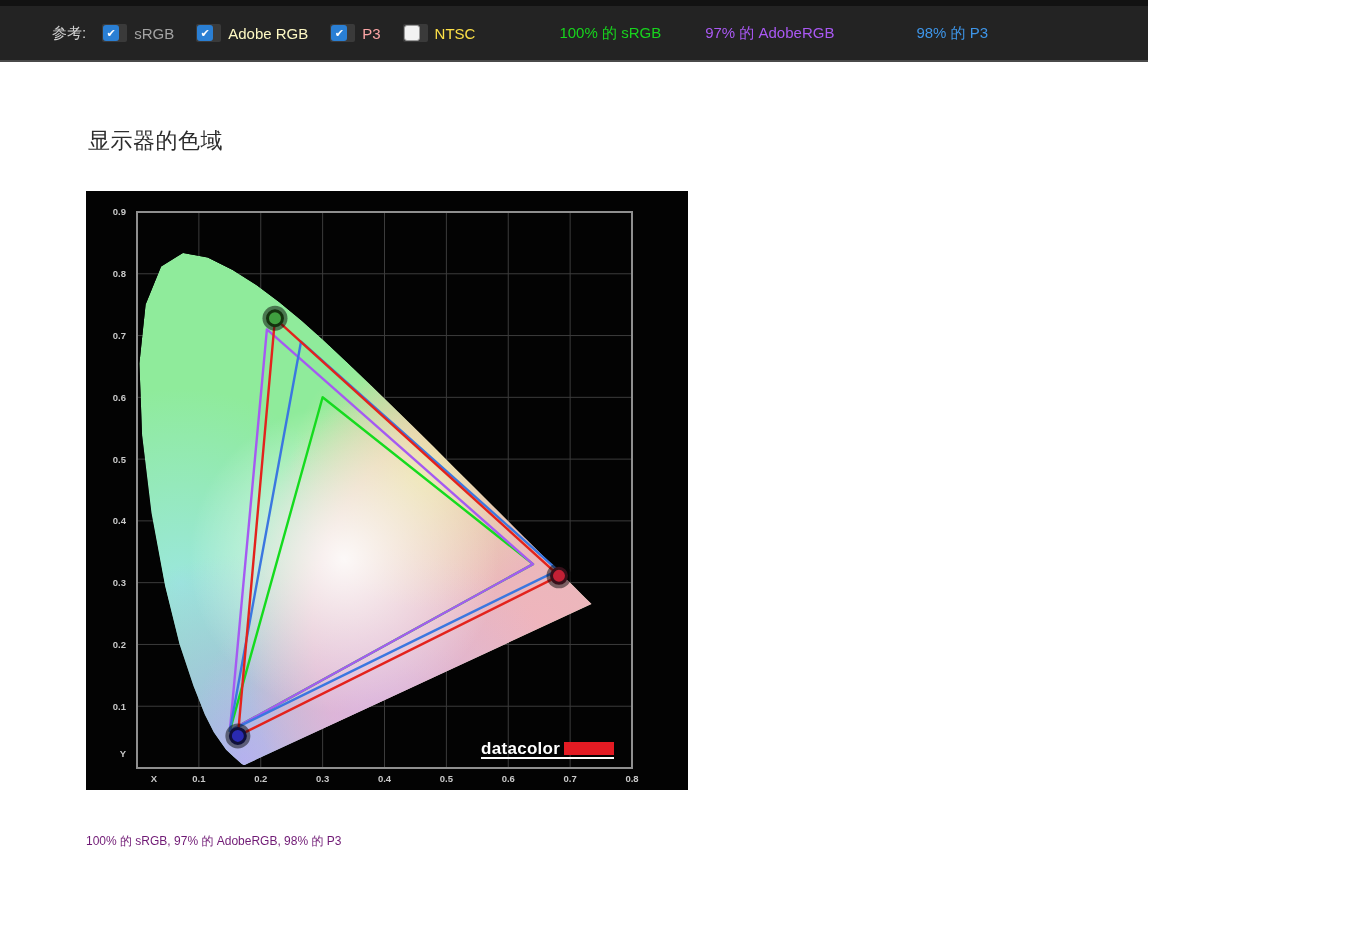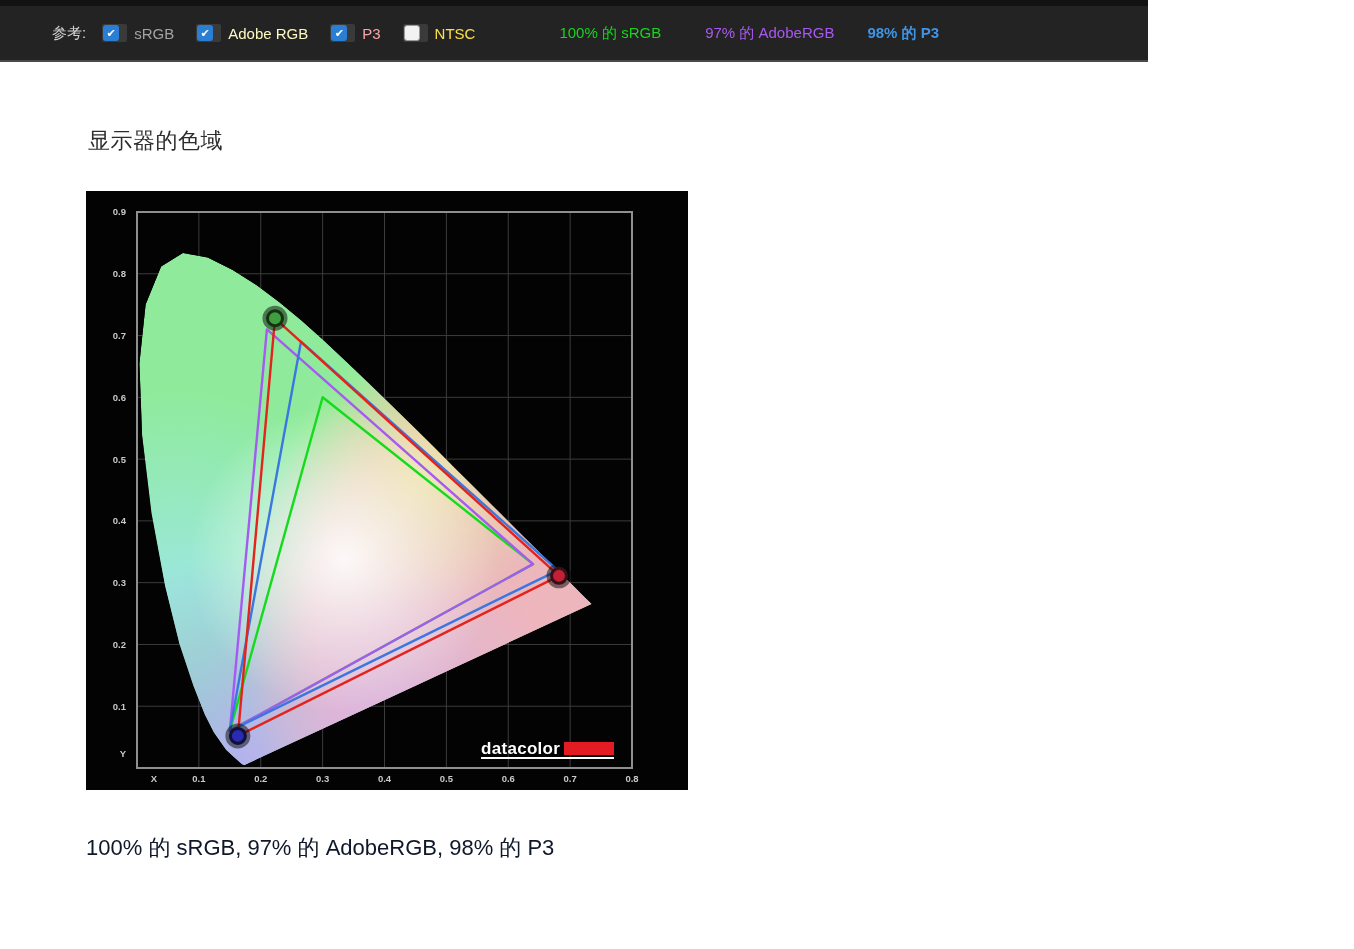--- a/index.html
+++ b/index.html
@@ -24,33 +24,33 @@
   .cb{
     width:16px;height:16px;border-radius:3px;display:inline-flex;
     align-items:center;justify-content:center;font-size:11px;line-height:1;
     box-sizing:border-box;
   }
   .cb.checked{background:#2a7fd4;color:#ffffff;}
   .cb.unchecked{background:#f2f2f2;border:1px solid #9a9a9a;color:transparent;}
   .summary{white-space:nowrap;}
   .summary.s0{margin-left:62px;}
   .summary.s1{margin-left:44px;}
-  .summary.s2{margin-left:33px;font-weight:bold;}
+  .summary.s2{margin-left:82px;}
   
   .page-title{
     position:absolute;left:88px;top:126px;font-size:22px;color:#2d2d2d;
     letter-spacing:0.5px;
   }
   .chart-box{
     position:absolute;left:86px;top:191px;width:602px;height:599px;
     background:#000000;
   }
   .chart-box svg{display:block;}
   .caption{
-    position:absolute;left:86px;top:833px;font-size:22px;color:#0f172a;
+    position:absolute;left:86px;top:833px;font-size:12px;color:#701a75;
   }
   .tick{font:bold 9.5px "Liberation Sans",sans-serif;fill:#c9c9c9;}
   .logo-text{font:bold 17px "Liberation Sans",sans-serif;fill:#ffffff;letter-spacing:0.3px;}
 </style>
 </head>
 <body>
 
 <div class="topbar">
   <span class="ref-label">参考:</span>
   <span id="toolbar-checkboxes" style="display:inline-flex;align-items:center;">

